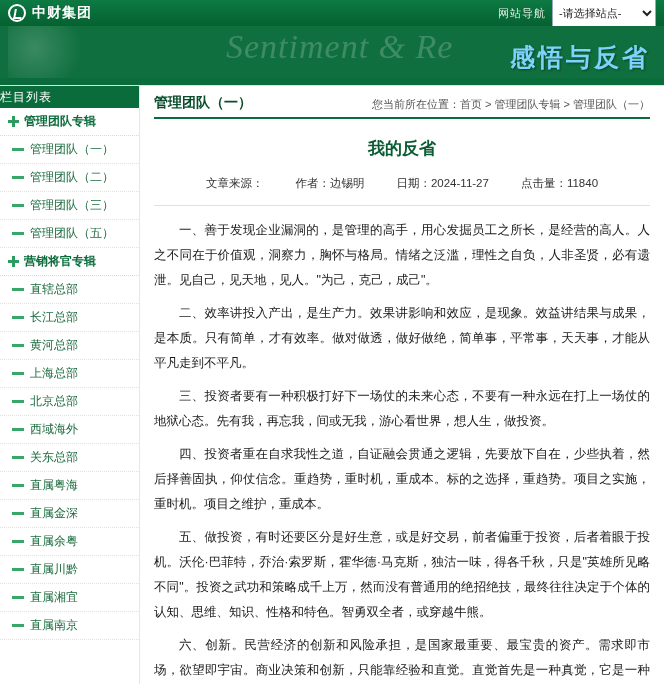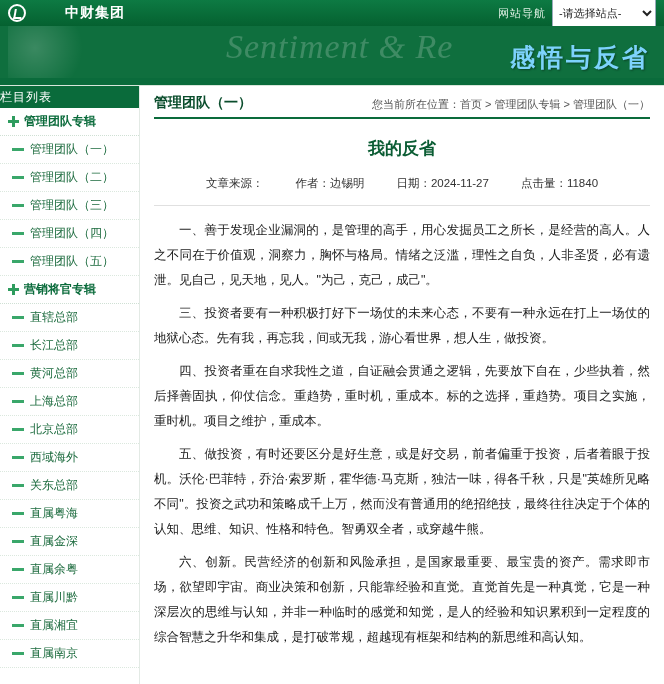--- a/index.html
+++ b/index.html
@@ -36,21 +36,20 @@
     left: 4px; top: 3px;
     width: 6px; height: 8px;
     border-left: 2px solid #fff;
     border-bottom: 2px solid #fff;
     transform: skewX(-10deg);
   }
   .logo-text {
     font-size: 14px;
     font-weight: bold;
     letter-spacing: 1px;
-    margin-left: 33px;
   }
   .topbar-right {
     margin-left: auto;
     display: flex;
     align-items: center;
     gap: 6px;
   }
   .site-nav-label {
     font-size: 11px;
     color: #dff0e4;
@@ -255,24 +254,20 @@
         <div class="side-item">
           <span class="dash-icon"></span>
           <span>管理团队（二）</span>
         </div>
         <div class="side-item">
           <span class="dash-icon"></span>
           <span>管理团队（三）</span>
         </div>
         <div class="side-item">
           <span class="dash-icon"></span>
-          <span>管理团队（四）</span>
-        </div>
-        <div class="side-item">
-          <span class="dash-icon"></span>
           <span>管理团队（五）</span>
         </div>
         <div class="side-group">
           <span class="plus-icon"></span>
           <span>营销将官专辑</span>
         </div>
         <div class="side-item">
           <span class="dash-icon"></span>
           <span>直辖总部</span>
         </div>
@@ -340,19 +335,20 @@
     <div class="art-meta">
       <span><span class="lbl">文章来源：</span><span></span></span>
       <span><span class="lbl">作者：</span><span>边锡明</span></span>
       <span><span class="lbl">日期：</span><span>2024-11-27</span></span>
       <span><span class="lbl">点击量：</span><span>11840</span></span>
     </div>
     <hr class="sep">
 
     <div class="body-text" id="article-body">
         <p>一、善于发现企业漏洞的，是管理的高手，用心发掘员工之所长，是经营的高人。人之不同在于价值观，洞察力，胸怀与格局。情绪之泛滥，理性之自负，人非圣贤，必有遗泄。见自己，见天地，见人。"为己，克己，成己"。</p>
+        <p>二、效率讲投入产出，是生产力。效果讲影响和效应，是现象。效益讲结果与成果，是本质。只有简单，才有效率。做对做透，做好做绝，简单事，平常事，天天事，才能从平凡走到不平凡。</p>
         <p>三、投资者要有一种积极打好下一场仗的未来心态，不要有一种永远在打上一场仗的地狱心态。先有我，再忘我，间或无我，游心看世界，想人生，做投资。</p>
         <p>四、投资者重在自求我性之道，自证融会贯通之逻辑，先要放下自在，少些执着，然后择善固执，仰仗信念。重趋势，重时机，重成本。标的之选择，重趋势。项目之实施，重时机。项目之维护，重成本。</p>
         <p>五、做投资，有时还要区分是好生意，或是好交易，前者偏重于投资，后者着眼于投机。沃伦·巴菲特，乔治·索罗斯，霍华德·马克斯，独沽一味，得各千秋，只是"英雄所见略不同"。投资之武功和策略成千上万，然而没有普通用的绝招绝技，最终往往决定于个体的认知、思维、知识、性格和特色。智勇双全者，或穿越牛熊。</p>
         <p>六、创新。民营经济的创新和风险承担，是国家最重要、最宝贵的资产。需求即市场，欲望即宇宙。商业决策和创新，只能靠经验和直觉。直觉首先是一种真觉，它是一种深层次的思维与认知，并非一种临时的感觉和知觉，是人的经验和知识累积到一定程度的综合智慧之升华和集成，是打破常规，超越现有框架和结构的新思维和高认知。</p>
       </div>
   </div>
 </div>
 
 </body></html>

